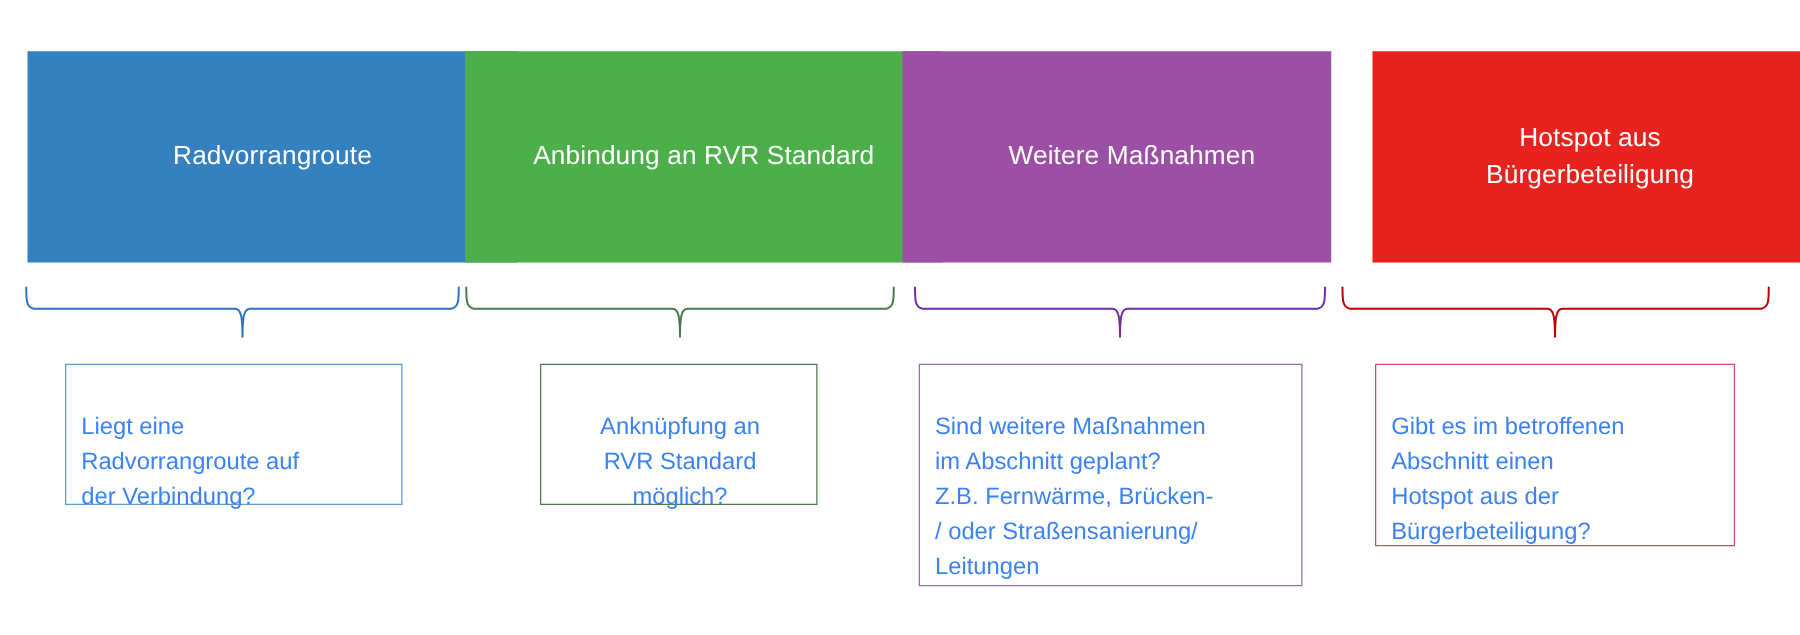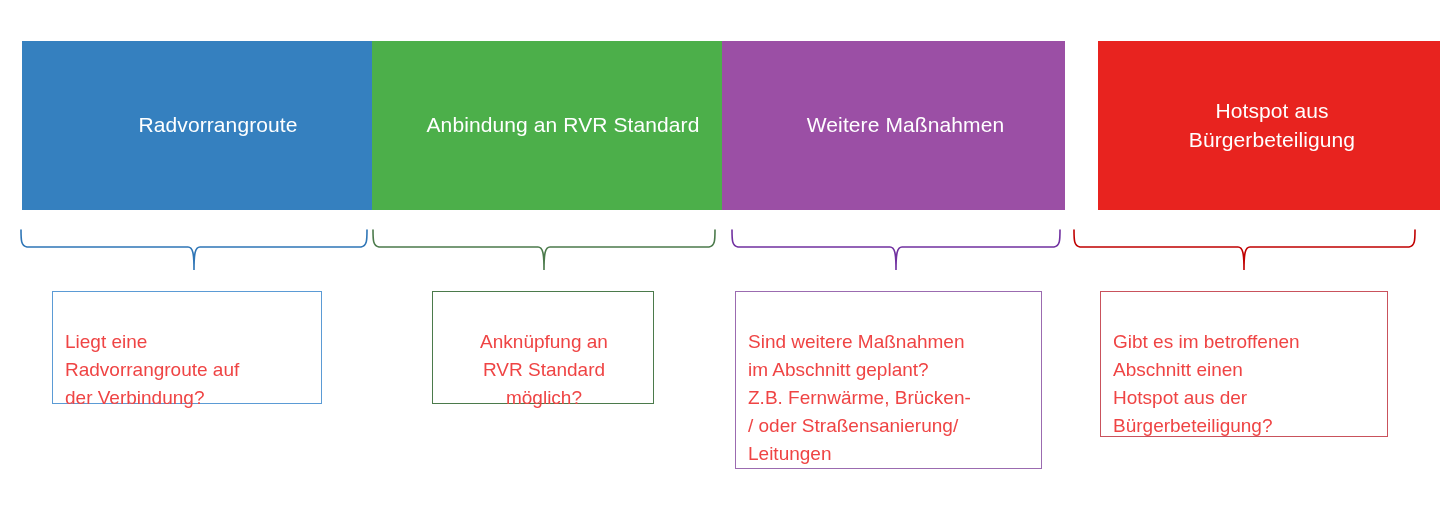--- a/index.html
+++ b/index.html
@@ -44,21 +44,21 @@
   .br-0 { left: 18px;   width: 352px; }
   .br-1 { left: 370px;  width: 348px; }
   .br-2 { left: 729px;  width: 334px; }
   .br-3 { left: 1071px; width: 347px; }
 
   .text-box {
     position: absolute;
     box-sizing: border-box;
     background: #ffffff;
     border: 1px solid #9bb7cf;
-    color: #ef4444;
+    color: #3b82f6;
     font-size: 19px;
     line-height: 28px;
     padding: 8px 10px 8px 12px;
     white-space: pre-line;
   }
   .tb-0 { left: 52px;   top: 291px; width: 270px; height: 113px; border-color: #5b9bd5; }
   .tb-1 { left: 432px;  top: 291px; width: 222px; height: 113px; border-color: #4b7a4b; }
   .tb-2 { left: 735px;  top: 291px; width: 307px; height: 178px; border-color: #9b6bb0; }
   .tb-3 { left: 1100px; top: 291px; width: 288px; height: 146px; border-color: #c9525c; }
 </style>

